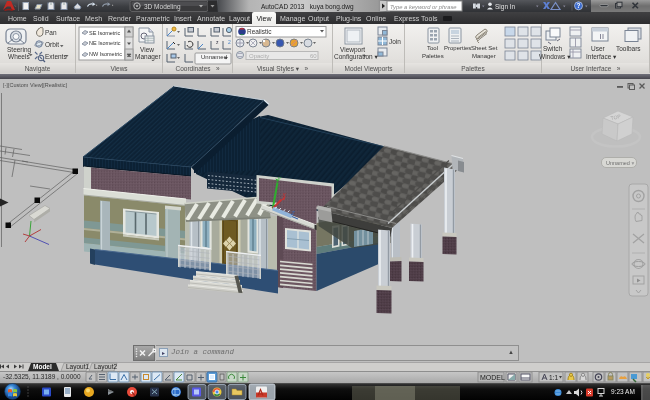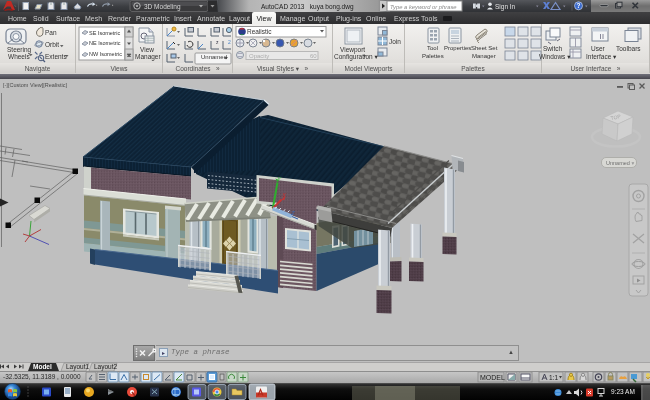--- a/index.html
+++ b/index.html
@@ -710,21 +710,21 @@
         <circle cx="3.5" cy="4" r="0.8"></circle>
         <circle cx="3.5" cy="6.5" r="0.8"></circle>
         <circle cx="3.5" cy="9" r="0.8"></circle>
         <circle cx="3.5" cy="11.5" r="0.8"></circle>
       </g>
  <path d="M7,5.5 l5,5 m0,-5 l-5,5" stroke="#f2f2f2" stroke-width="1.5"></path>
  <path d="M15.5,11 l4.5,-4.5 m0.5,-2.5 a2.5,2.5 0 0 1 2.5,2.5 l-2,0.5 -1,-1 z" stroke="#f2f2f2" stroke-width="1.4" fill="none"></path>
 </svg>
 <div class="t" style="left:156px;top:345px;width:363px;height:16px;background:rgba(195,195,195,0.88);border:1px solid #8f8f8f;border-left:none;"></div>
 <div class="t" style="left:159px;top:348px;width:9px;height:9px;background:#dce6f0;border:1px solid #8aa0b8;font-size:6px;color:#446;line-height:9px;text-align:center;">▸</div>
-<div class="t" style="left:171px;top:347.5px;font-size:7.5px;font-family:'Liberation Mono',monospace;font-style:italic;color:#6e6e6e;">Type a phrase</div>
+<div class="t" style="left:171px;top:347.5px;font-size:7.5px;font-family:'Liberation Mono',monospace;font-style:italic;color:#6e6e6e;">Join a command</div>
 <div class="t" style="left:508px;top:349px;font-size:6px;color:#444;">▲</div>
 
 <svg class="abs" style="left:0;top:362px" width="650" height="9">
  <rect width="650" height="9" fill="#cfcecc"></rect>
  <rect width="650" height="0.8" fill="#9b9b9b"></rect>
  <g fill="#3a3a3a">
   <path d="M2,2.5 v4 l3,-2 z M5,2.5 v4 h1 v-4 z" transform="translate(6,9) scale(-1,-1)"></path>
   <path d="M9,2.5 l-3,2 3,2 z"></path>
   <path d="M14,2.5 l3,2 -3,2 z"></path>
   <path d="M19,2.5 l3,2 -3,2 z M22.5,2.5 h1 v4 h-1 z"></path>

